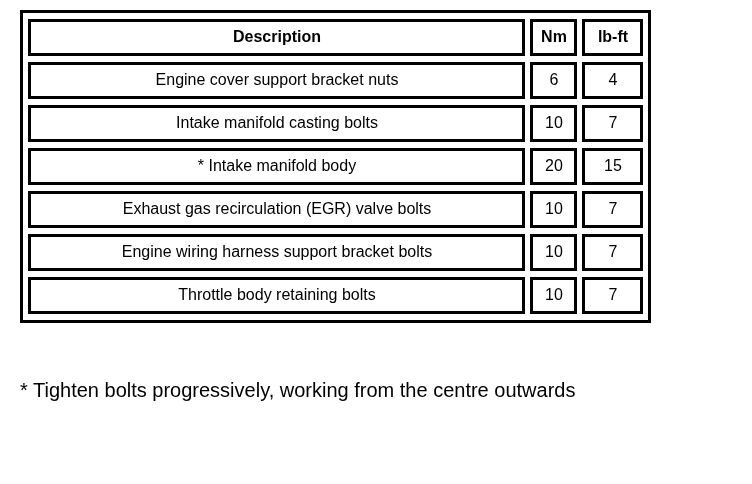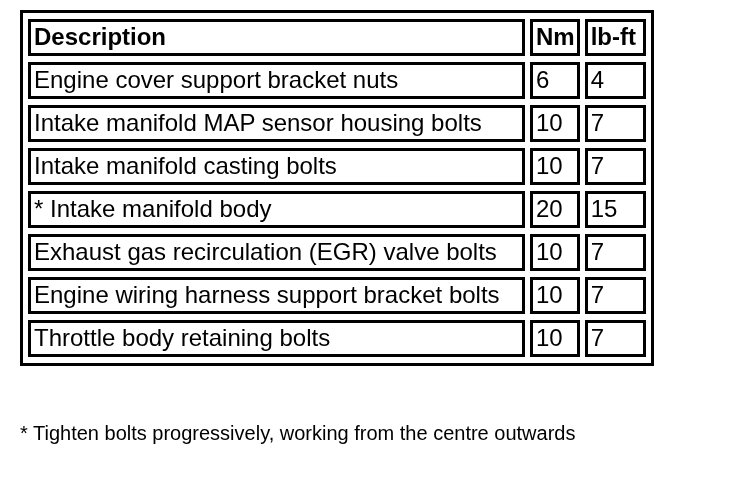--- a/index.html
+++ b/index.html
@@ -18,26 +18,26 @@
     border-collapse: separate;
     border-spacing: 5px 6px;
     border: 3px solid #000000;
     margin: 10px 0 0 20px;
     table-layout: fixed;
     background: #ffffff;
   }
   table.torque th,
   table.torque td {
     border: 3px solid #000000;
-    font-size: 24px;
+    font-size: 16px;
     line-height: 22px;
     padding: 1px 2px 2px 3px;
     height: 28px;
     vertical-align: middle;
-    text-align: left;
+    text-align: center;
     white-space: nowrap;
     overflow: hidden;
     background: #ffffff;
   }
   table.torque th {
     font-weight: bold;
   }
   .col-desc { width: 486px; }
   .col-nm   { width: 36px; }
   .col-lbft { width: 50px; }
@@ -61,25 +61,20 @@
     </tr>
   </thead>
   <tbody>
   <tr>
     <td class="col-desc">Engine cover support bracket nuts</td>
     <td class="col-nm">6</td>
     <td class="col-lbft">4</td>
   </tr>
 
 
-  <tr>
-    <td class="col-desc">Intake manifold MAP sensor housing bolts</td>
-    <td class="col-nm">10</td>
-    <td class="col-lbft">7</td>
-  </tr>
 
   <tr>
     <td class="col-desc">Intake manifold casting bolts</td>
     <td class="col-nm">10</td>
     <td class="col-lbft">7</td>
   </tr>
 
   <tr>
     <td class="col-desc">* Intake manifold body</td>
     <td class="col-nm">20</td>

